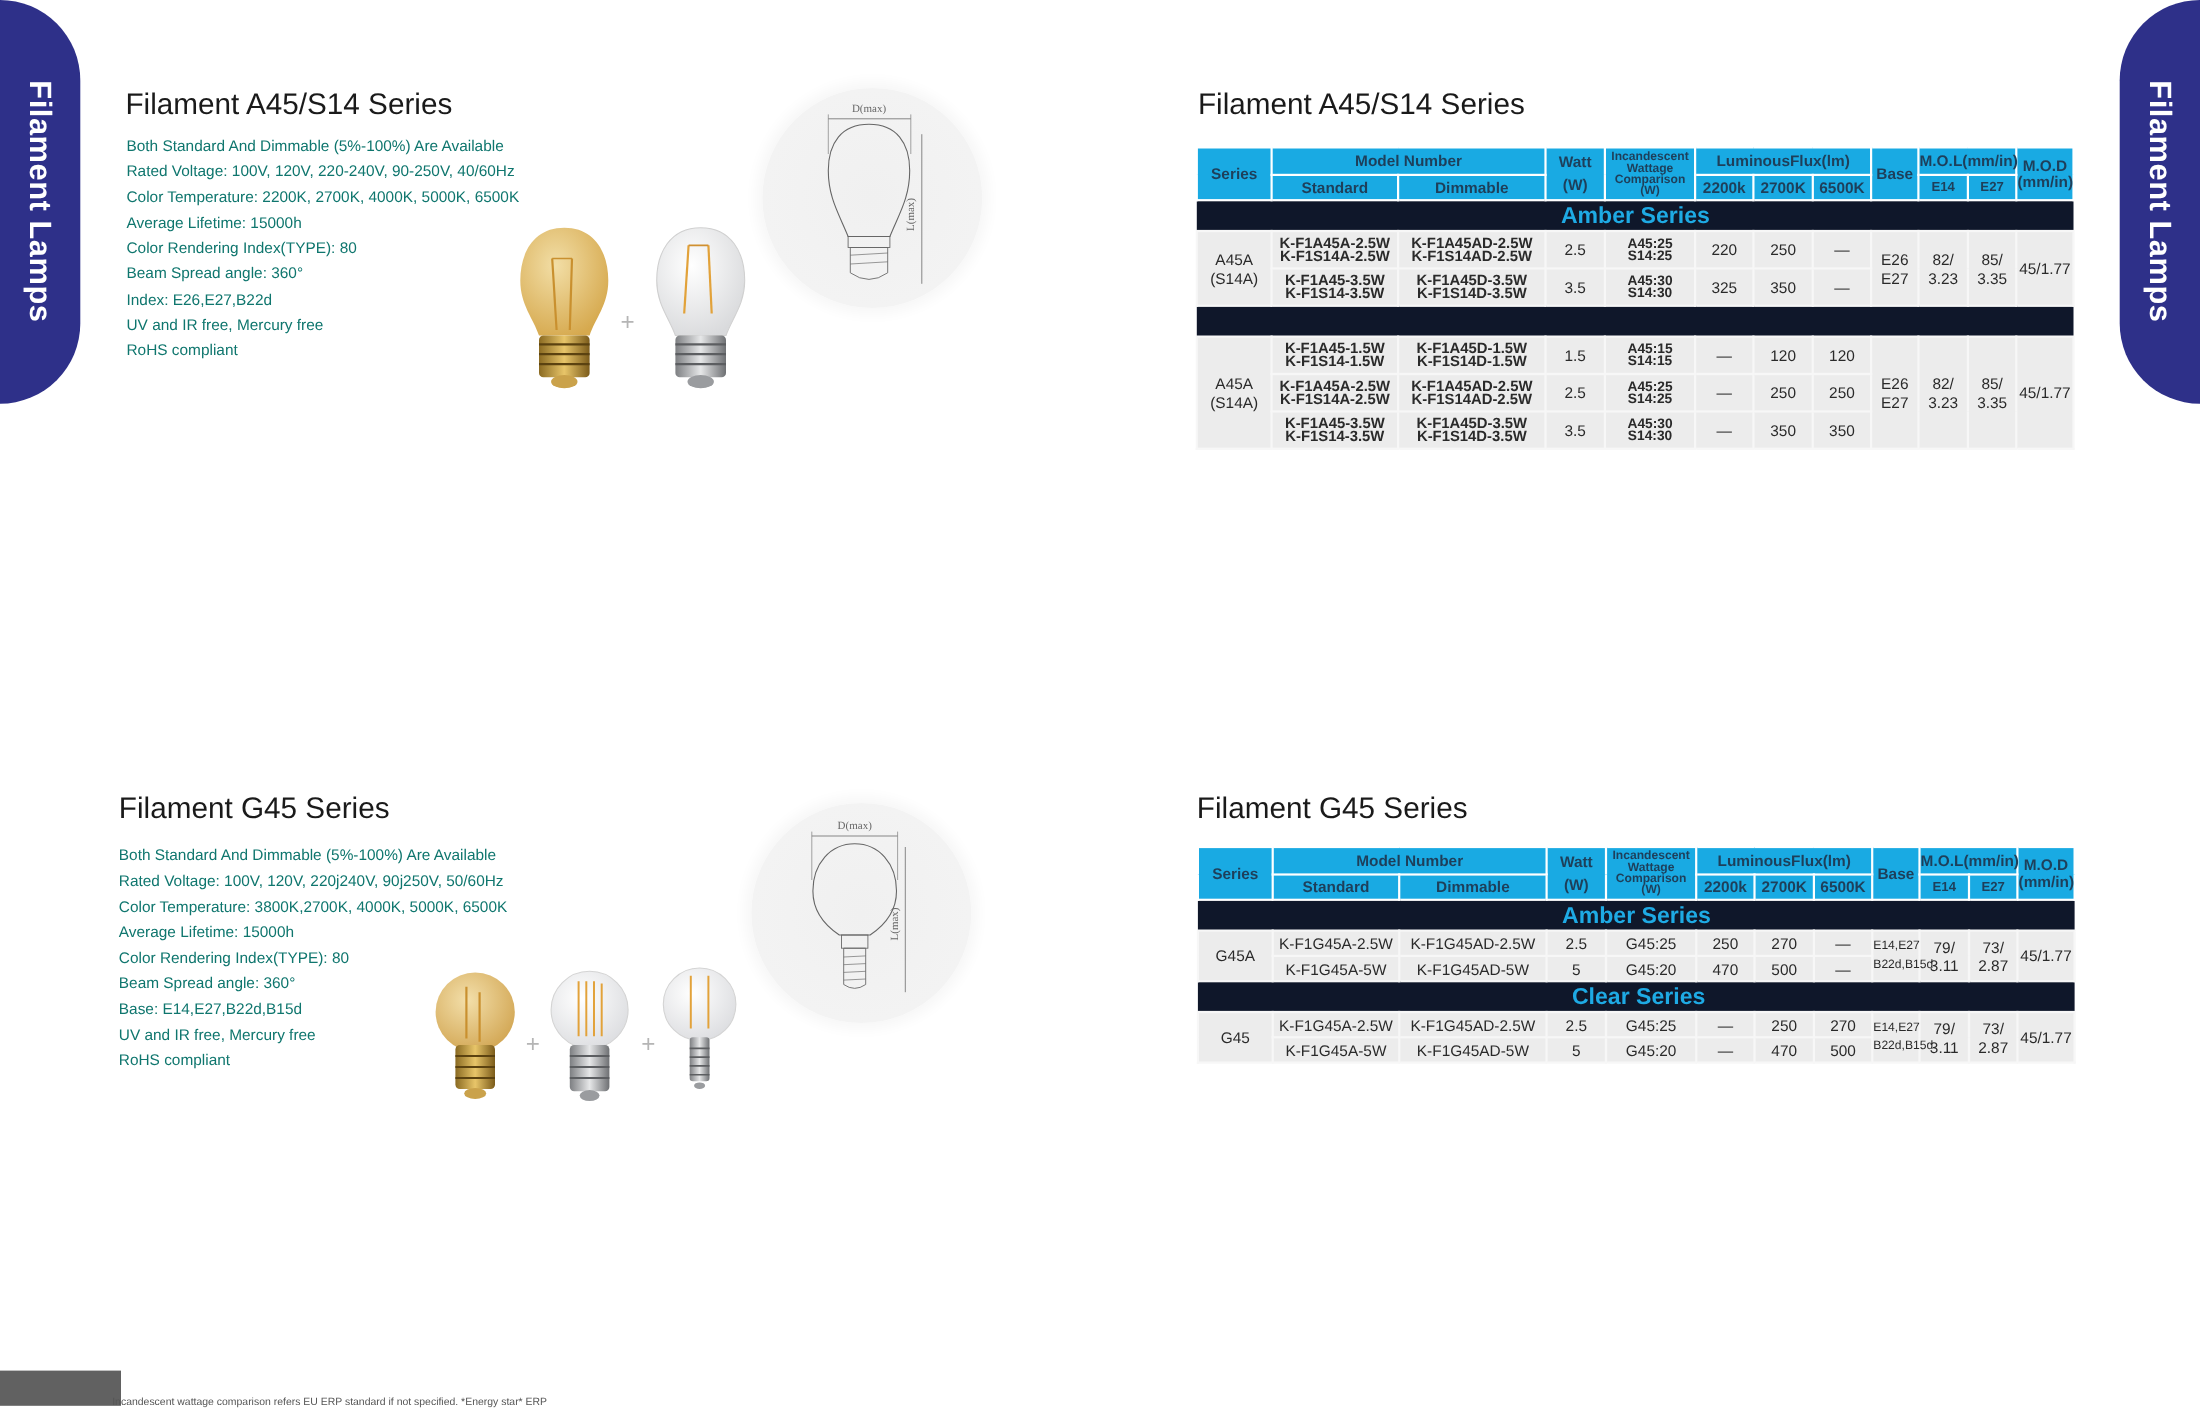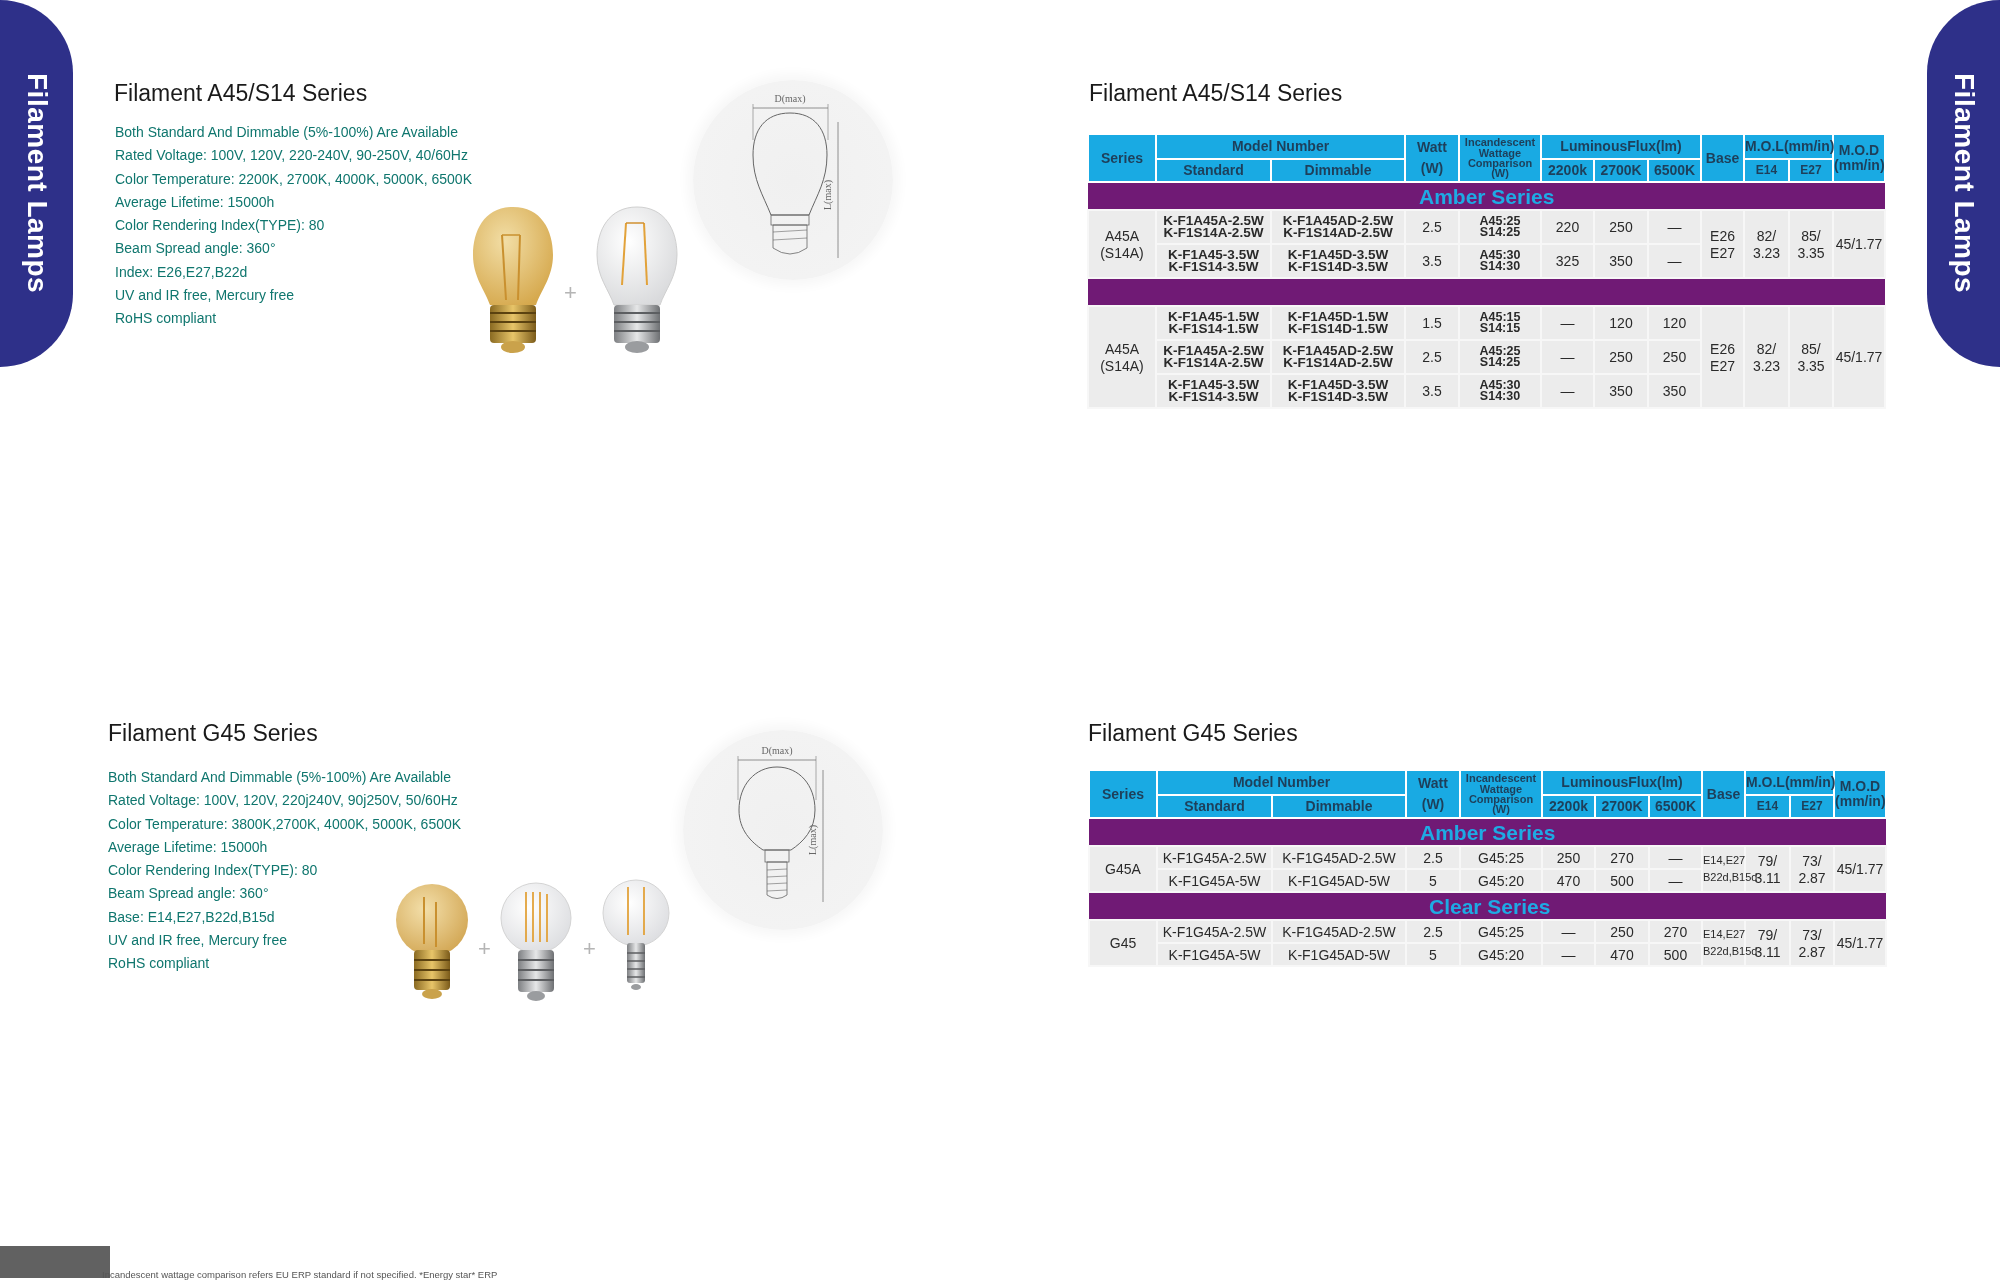--- a/index.html
+++ b/index.html
@@ -10,21 +10,21 @@
     position: absolute; width: 73px; background: #2e3089; color: #fff;
     display: flex; align-items: center; justify-content: center;
   }
   .side-tab.left { left: 0; top: 0; height: 367px; border-radius: 0 73px 73px 0; }
   .side-tab.right { right: 0; top: 0; height: 367px; border-radius: 73px 0 0 73px; }
   .side-tab span {
     writing-mode: vertical-rl; font-weight: bold; font-size: 28px; letter-spacing: 0.5px;
     white-space: nowrap;
   }
 
-  .section-title { position: absolute; font-size: 23px; color: #1a1a1a; white-space: nowrap; text-align: center; }
+  .section-title { position: absolute; font-size: 27px; color: #1a1a1a; white-space: nowrap; text-align: center; }
 
   .spec-list { position: absolute; list-style: none; font-size: 14px; color: #0f766e; }
   .spec-list li { height: 23.3px; line-height: 23.3px; white-space: nowrap; }
 
   .diagram-circle {
     position: absolute; border-radius: 50%;
     background: radial-gradient(circle, #f0f0f0 0%, #f3f3f3 70%, #fafafa 100%);
     box-shadow: 0 0 12px 6px #f7f7f7;
   }
   .diagram-circle svg { position: absolute; left: 0; top: 0; }
@@ -43,21 +43,21 @@
   }
   table.spec th.small { font-size: 11px; line-height: 0.95; }
   table.spec td {
     background: #ececec; color: #2a2a2a; font-size: 14px; text-align: center;
     vertical-align: middle; border: 2px solid #f7f7f7; line-height: 1.0; padding: 0;
     white-space: nowrap;
   }
   table.spec td.model { font-size: 13.5px; line-height: 0.9; font-weight: bold; }
   table.spec td.tiny { font-size: 11px; }
   table.spec tr.band td {
-    background: #701a75; border-left: none; border-right: none; height: 28px;
+    background: #0f172a; border-left: none; border-right: none; height: 28px;
     color: #1eaae4; font-weight: bold; font-size: 21px; text-align: left; padding-left: 0;
   }
   .band-label { display: inline-block; }
   .dual { display: block; }
 
   .footer-bar { position: absolute; left: 0; top: 1246px; width: 110px; height: 32px; background: #616161; }
   .cert-row { position: absolute; left: 127px; top: 1243px; display: flex; align-items: center; gap: 12px; color: #555; margin-top: 40px; }
   .cert-row .c { font-size: 26px; line-height: 26px; }
   .cert-icon { display: inline-block; width: 20px; height: 20px; }
   .footer-note { position: absolute; left: 102px; top: 1269px; font-size: 9.5px; color: #555; white-space: nowrap; }

